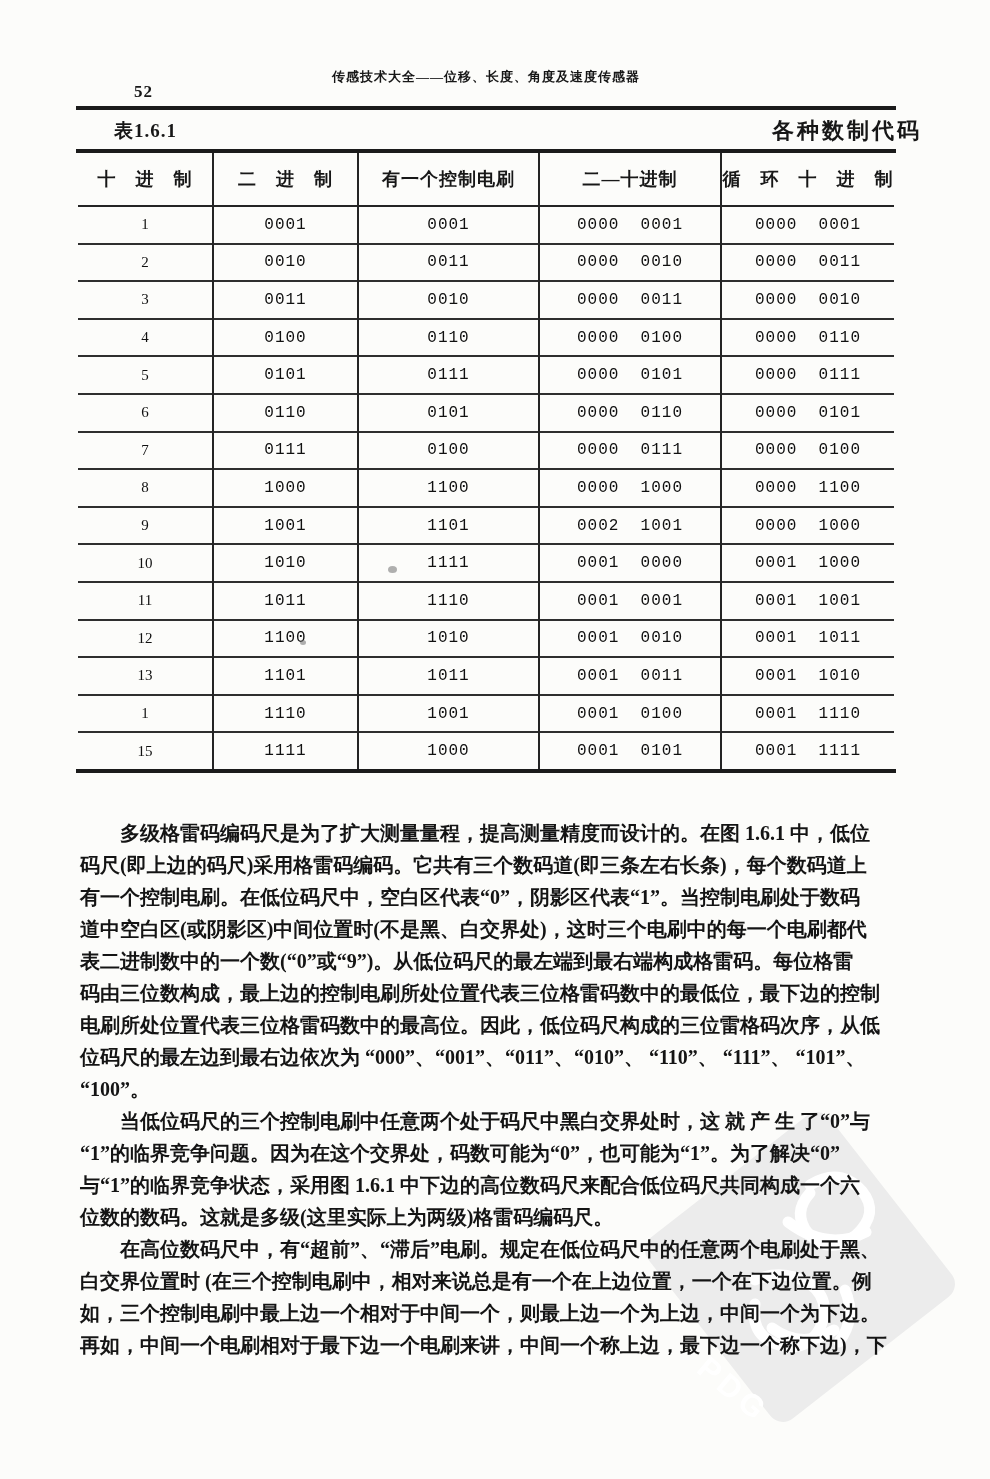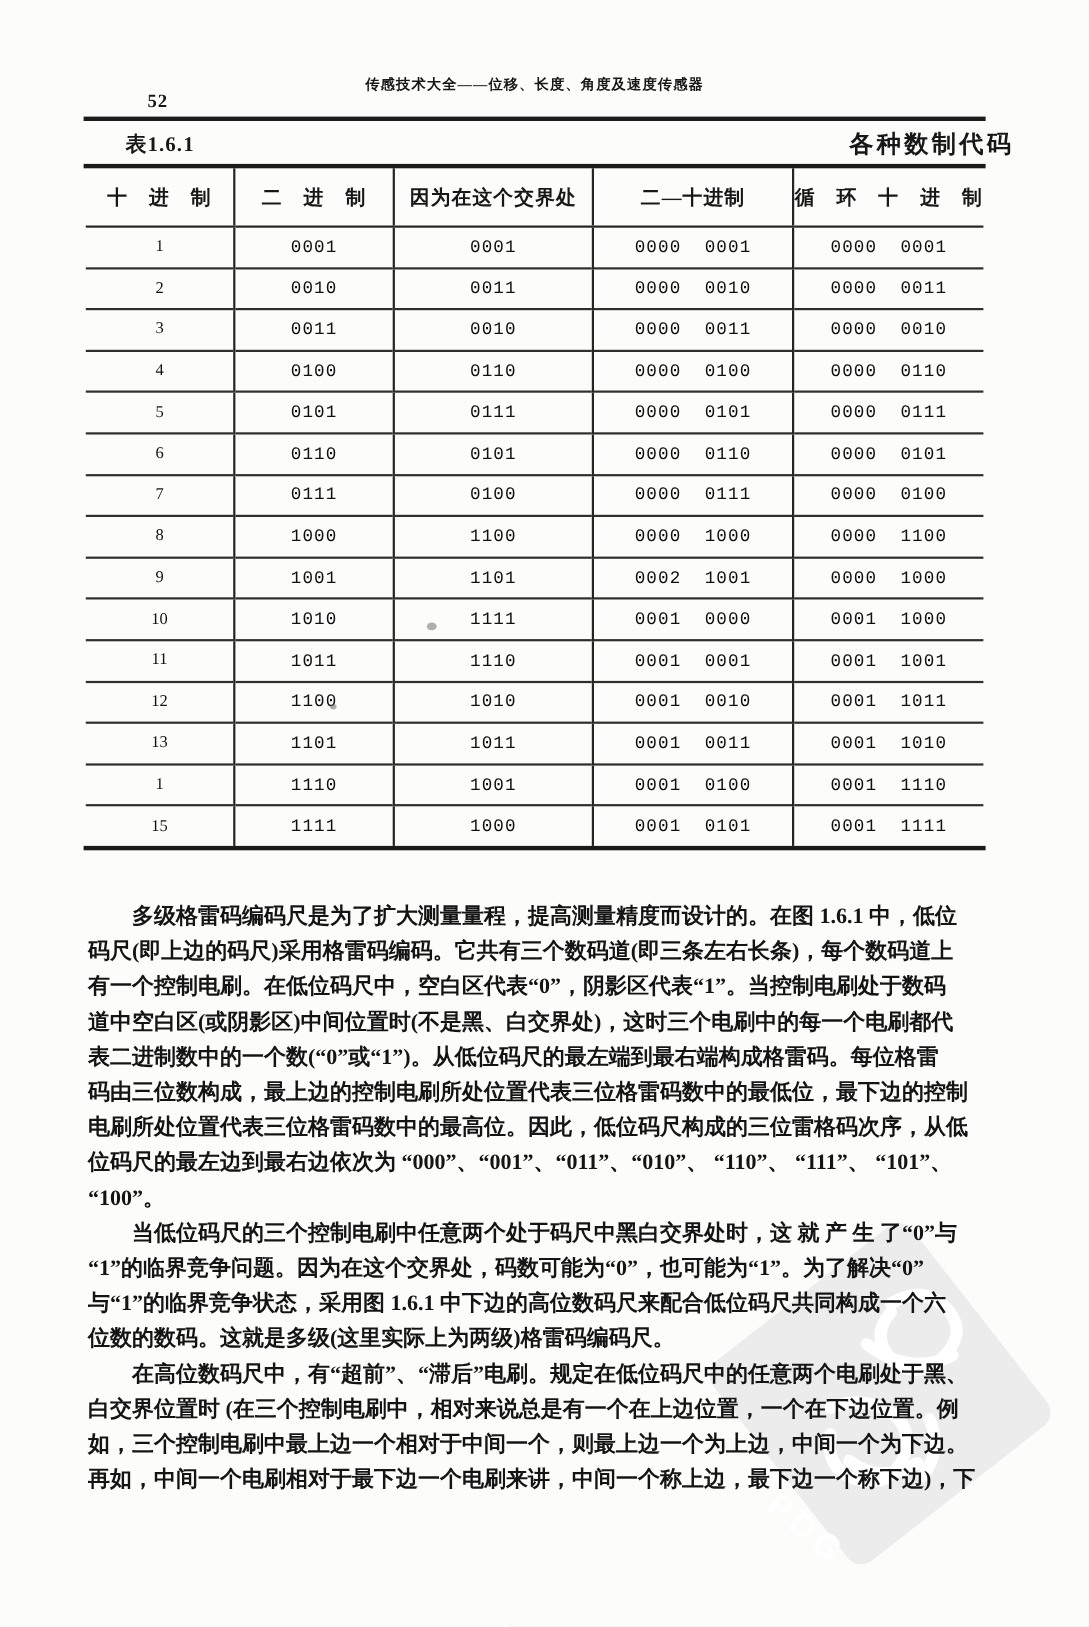--- a/index.html
+++ b/index.html
@@ -124,21 +124,21 @@
         <col style="width:135px">
           <col style="width:145px">
           <col style="width:181px">
         <col style="width:182px">
           <col style="width:173px">
       </colgroup>
       <thead>
         <tr>
           <th>十　进　制</th>
           <th>二　进　制</th>
-          <th>因为在这个交界处</th>
+          <th>有一个控制电刷</th>
           <th>二—十进制</th>
           <th>循　环　十　进　制</th>
         </tr>
       </thead>
       <tbody>
         <tr>
             <td class="dec">1</td>
             <td>0001</td>
             <td>0001</td>
             <td>0000  0001</td>
@@ -247,21 +247,21 @@
   </div>
 
   <div class="rule rule-c"></div>
 
   <div class="bodycopy">
     <div class="para">
       <div class="tline indent">多级格雷码编码尺是为了扩大测量量程，提高测量精度而设计的。在图 1.6.1 中，低位</div>
       <div class="tline">码尺(即上边的码尺)采用格雷码编码。它共有三个数码道(即三条左右长条)，每个数码道上</div>
       <div class="tline">有一个控制电刷。在低位码尺中，空白区代表“0”，阴影区代表“1”。当控制电刷处于数码</div>
       <div class="tline">道中空白区(或阴影区)中间位置时(不是黑、白交界处)，这时三个电刷中的每一个电刷都代</div>
-      <div class="tline">表二进制数中的一个数(“0”或“1”)。从低位码尺的最左端到最右端构成格雷码。每位格雷</div>
+      <div class="tline">表二进制数中的一个数(“0”或“9”)。从低位码尺的最左端到最右端构成格雷码。每位格雷</div>
       <div class="tline">码由三位数构成，最上边的控制电刷所处位置代表三位格雷码数中的最低位，最下边的控制</div>
       <div class="tline">电刷所处位置代表三位格雷码数中的最高位。因此，低位码尺构成的三位雷格码次序，从低</div>
       <div class="tline">位码尺的最左边到最右边依次为 “000”、“001”、“011”、“010”、 “110”、 “111”、 “101”、</div>
       <div class="tline">“100”。</div>
     </div>
     <div class="para">
       <div class="tline indent">当低位码尺的三个控制电刷中任意两个处于码尺中黑白交界处时，这 就 产 生 了“0”与</div>
       <div class="tline">“1”的临界竞争问题。因为在这个交界处，码数可能为“0”，也可能为“1”。为了解决“0”</div>
       <div class="tline">与“1”的临界竞争状态，采用图 1.6.1 中下边的高位数码尺来配合低位码尺共同构成一个六</div>
       <div class="tline">位数的数码。这就是多级(这里实际上为两级)格雷码编码尺。</div>

